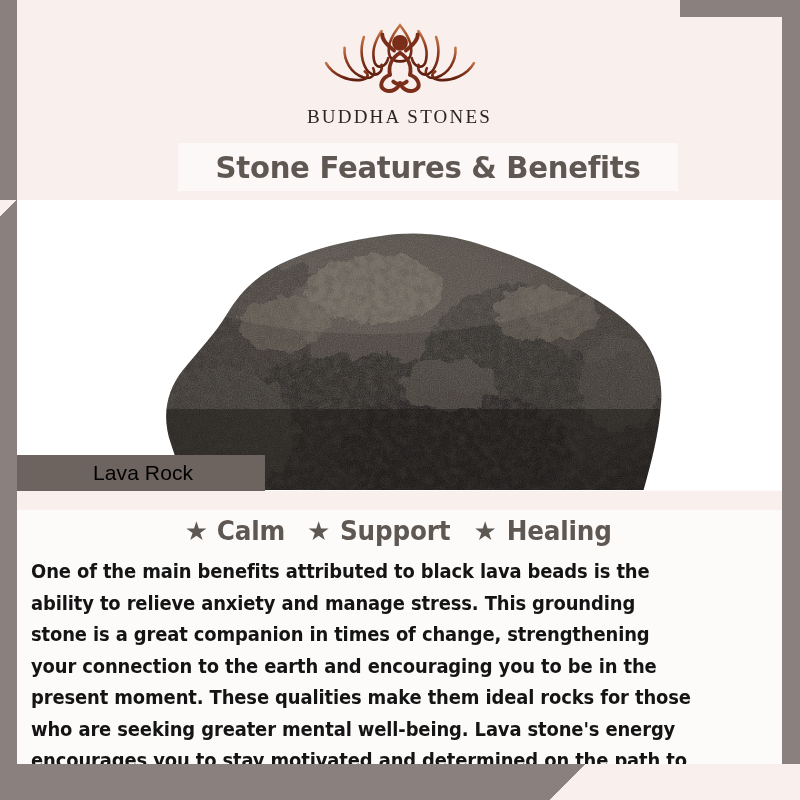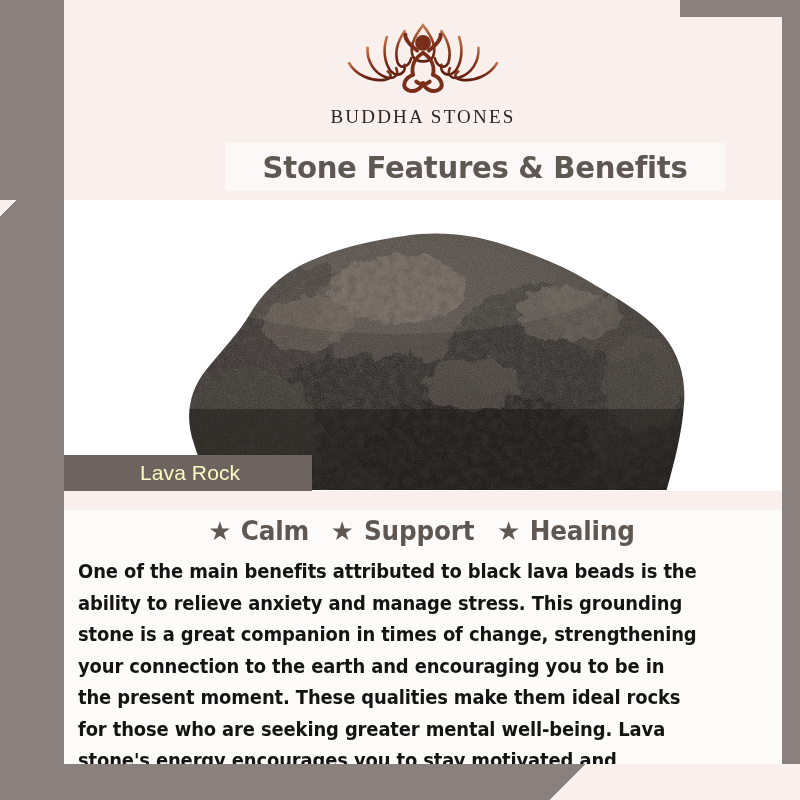--- a/index.html
+++ b/index.html
@@ -16,21 +16,20 @@
     position:absolute; inset:0;
     background:#8a807d;
   }
 
   
   #card {
     position:absolute;
     left:17px; top:0; right:18px; bottom:36px;
     background:#fdfbfa;
     overflow:hidden;
-    margin-left:47px;
   }
 
   
   .header {
     position:absolute; left:0; top:0; width:100%; height:200px;
     background:#f9efec;
   }
   .logo-wrap {
     position:absolute; left:0; top:14px; width:100%;
     display:flex; flex-direction:column; align-items:center;
@@ -74,21 +73,21 @@
   
   .label-banner {
     position:absolute; left:0; top:455px;
     width:248px; height:36px;
     background:#6d6460;
     display:flex; align-items:center;
     padding-left:76px;
     z-index:4;
   }
   .label-banner .lt {
-    color:#fef9c3; font-size:21px; font-weight:400;
+    color:#000000; font-size:21px; font-weight:400;
     font-family:"Liberation Sans", sans-serif;
     letter-spacing:0.1px;
   }
 
   
   .divider {
     position:absolute; left:0; top:491px; width:100%; height:19px;
     background:#f9efec;
   }
 

